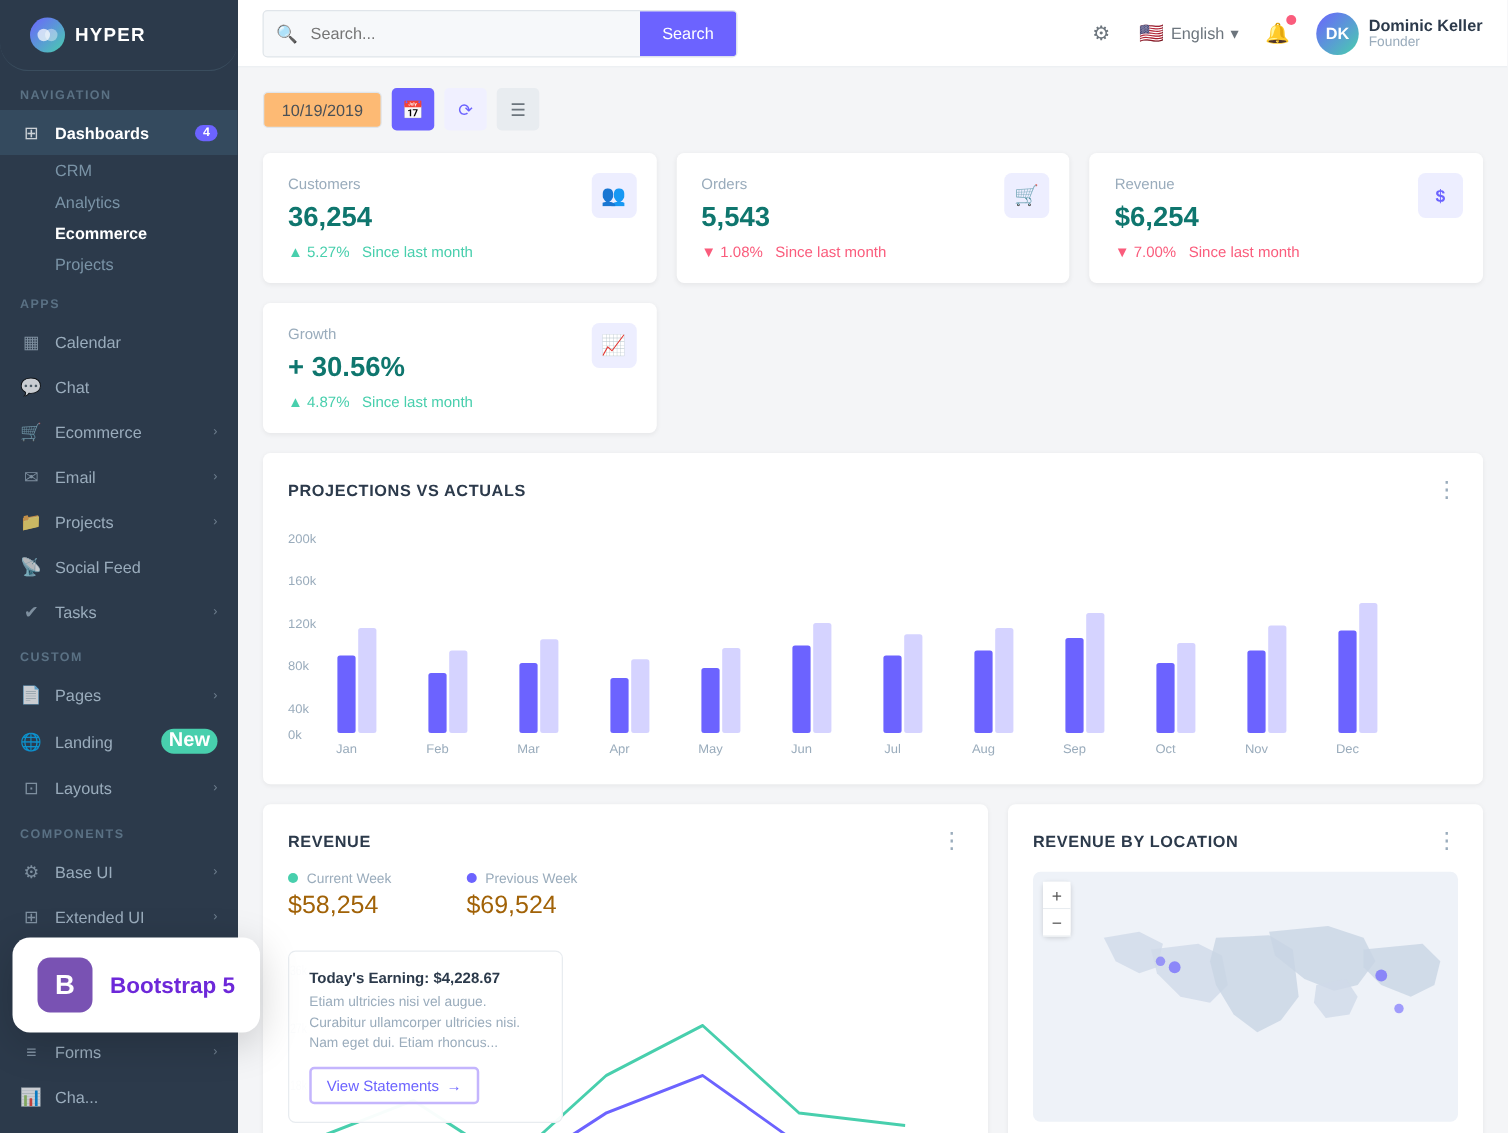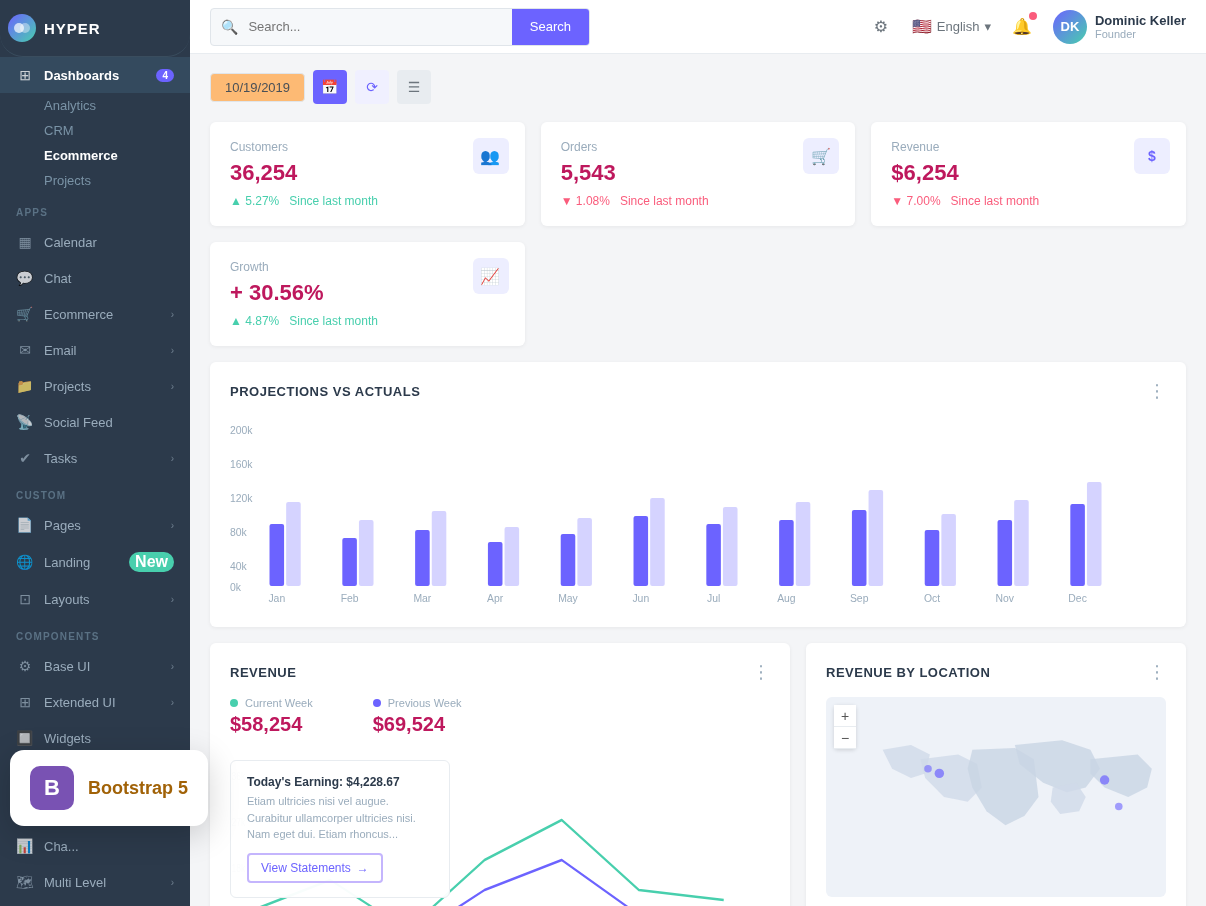--- a/index.html
+++ b/index.html
@@ -12,21 +12,21 @@
       background: #2c3a4b;
       color: #9aacbc;
       display: flex;
       flex-direction: column;
       height: 100%;
       overflow-y: auto;
     }
     .sidebar-logo {
       display: flex;
       align-items: center;
-      padding: 14px 8px;
+      padding: 14px 24px;
       border-bottom: 1px solid #3a4d5e;
       border-radius: 23px;
     }
     .logo-icon {
       width: 28px;
       height: 28px;
       background: linear-gradient(135deg, #6c63ff, #48cfad);
       border-radius: 50%;
       margin-right: 8px;
       display: flex;
@@ -112,21 +112,21 @@
       display: flex;
       align-items: center;
       justify-content: center;
       color: #fff;
       font-size: 22px;
       font-weight: 800;
     }
     .bootstrap-text {
       font-size: 18px;
       font-weight: 800;
-      color: #a16207;
+      color: #6d28d9;
     }
 
     
     .main { flex: 1; display: flex; flex-direction: column; overflow: hidden; }
 
     
     .topbar {
       background: #fff;
       display: flex;
       align-items: center;
@@ -263,21 +263,21 @@
       margin-bottom: 16px;
     }
     .stat-card {
       background: #fff;
       border-radius: 6px;
       padding: 18px 20px;
       position: relative;
       box-shadow: 0 1px 4px rgba(0,0,0,0.06);
     }
     .stat-label { font-size: 12px; color: #9aacbc; margin-bottom: 6px; }
-    .stat-value { font-size: 22px; font-weight: 700; color: #be185d; margin-bottom: 8px; }
+    .stat-value { font-size: 22px; font-weight: 700; color: #0f766e; margin-bottom: 8px; }
     .stat-change { font-size: 12px; }
     .stat-change.up { color: #48cfad; }
     .stat-change.down { color: #fa5c7c; }
     .stat-icon {
       position: absolute;
       top: 16px; right: 16px;
       width: 36px; height: 36px;
       background: #edeeff;
       border-radius: 6px;
       display: flex; align-items: center; justify-content: center;
@@ -321,21 +321,21 @@
 
     .revenue-stats {
       display: flex;
       gap: 60px;
       margin-bottom: 24px;
     }
     .rev-stat-label { font-size: 11px; color: #9aacbc; margin-bottom: 4px; }
     .rev-stat-dot { display: inline-block; width: 8px; height: 8px; border-radius: 50%; margin-right: 4px; }
     .rev-stat-dot.green { background: #48cfad; }
     .rev-stat-dot.purple { background: #6c63ff; }
-    .rev-stat-value { font-size: 20px; font-weight: 700; color: #be185d; }
+    .rev-stat-value { font-size: 20px; font-weight: 400; color: #a16207; }
     .line-chart-overlay {
       position: absolute;
       top: 0; left: 0;
       background: rgba(255,255,255,0.96);
       border-radius: 6px;
       padding: 14px 16px;
       max-width: 220px;
       border: 1px solid #e8ecf0;
     }
     .overlay-title { font-size: 12px; font-weight: 700; color: #2c3a4b; margin-bottom: 4px; }
@@ -397,28 +397,29 @@
   <div class="sidebar-logo">
     <div class="logo-icon">
       <svg width="18" height="18" viewBox="0 0 18 18">
           <circle cx="6" cy="9" r="5" fill="rgba(255,255,255,0.7)"></circle>
           <circle cx="12" cy="9" r="5" fill="rgba(255,255,255,0.4)"></circle>
         </svg>
     </div>
     <span class="logo-text">HYPER</span>
   </div>
 
+  <div class="nav-section-label">NAVIGATION</div>
 
   <div class="nav-item active">
     <span class="nav-icon">⊞</span>
     <span class="nav-label">Dashboards</span>
     <span class="nav-badge">4</span>
   </div>
+  <div class="nav-sub">CRM</div>
   <div class="nav-sub">Analytics</div>
-  <div class="nav-sub">CRM</div>
   <div class="nav-sub active">Ecommerce</div>
   <div class="nav-sub">Projects</div>
 
   <div class="nav-section-label">APPS</div>
 
   <div class="nav-item">
     <span class="nav-icon">▦</span>
     <span class="nav-label">Calendar</span>
   </div>
   <div class="nav-item">

